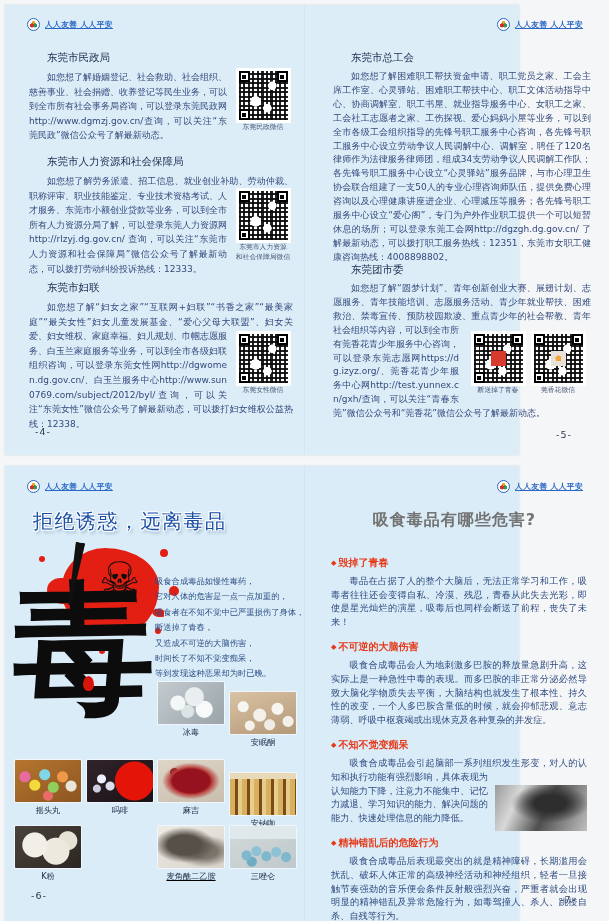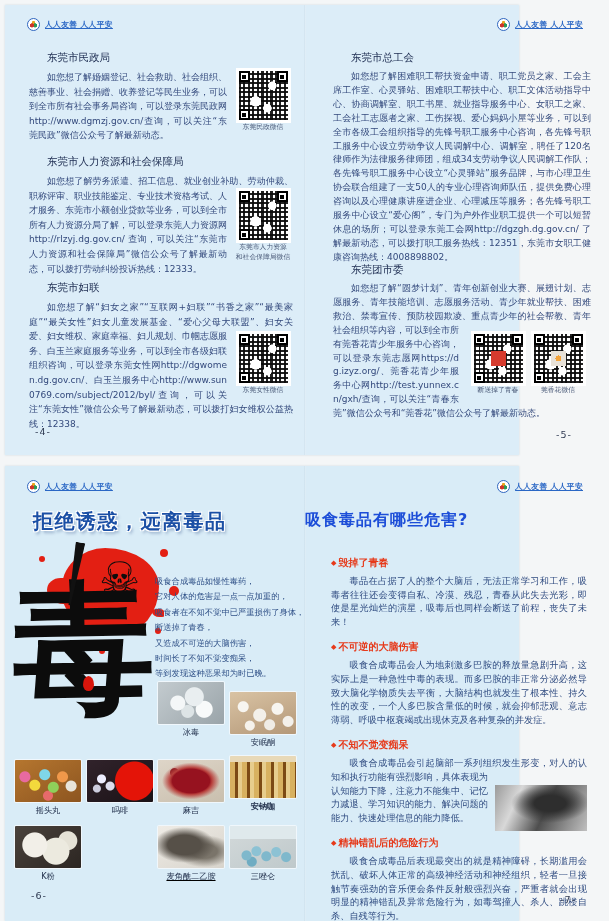--- a/index.html
+++ b/index.html
@@ -41,21 +41,21 @@
   .qr i{position:absolute;width:11px;height:11px;border:2px solid #000;background:#fff;box-sizing:border-box;}
   .qr i::after{content:"";position:absolute;inset:1.5px;background:#000;}
   .qr .tl{top:0;left:0}.qr .tr{top:0;right:0}.qr .bl{bottom:0;left:0}
   .qr.c-red::after{content:"";position:absolute;inset:17px;background:#d63b2e;}
   .qr.c-flower::after{content:"";position:absolute;inset:17px;background:
       radial-gradient(circle at 50% 50%, #f3a43c 0 3px, #e8e2d8 3px);}
   .qrcap{display:block;font-size:6.8px;line-height:1.4;color:#4a5a78;margin-top:3px;}
   .pgnum{position:absolute;font-size:9.5px;color:#2f3a52;letter-spacing:1px;}
 
   
-  .big-title{position:absolute;font-size:20px;font-weight:700;color:#1b4fa5;letter-spacing:1.5px;white-space:nowrap;
+  .big-title{position:absolute;font-size:20px;font-weight:400;color:#1b4fa5;letter-spacing:1.5px;white-space:nowrap;
              text-shadow:-1px -1px 0 #fff,1px -1px 0 #fff,-1px 1px 0 #fff,1px 1px 0 #fff,2px 3px 3px rgba(30,60,120,.35);}
   .art{position:absolute;left:8px;top:82px;width:150px;height:228px;}
   .splat{position:absolute;left:48px;top:0;width:98px;height:86px;background:#e31f13;
          border-radius:45% 55% 40% 60%/50% 45% 55% 50%;}
   .splat::before{content:"";position:absolute;left:-14px;top:30px;width:30px;height:26px;background:#e31f13;
          border-radius:50% 50% 40% 60%;box-shadow:96px 22px 0 -9px #e31f13,22px 52px 0 -10px #e31f13,62px -10px 0 -12px #e31f13;}
   .splat::after{content:"";position:absolute;width:6px;height:6px;border-radius:50%;background:#e31f13;left:-22px;top:8px;
          box-shadow:122px -6px 0 1px #e31f13,116px 72px 0 0 #e31f13,-4px 74px 0 -1px #e31f13,132px 32px 0 2px #e31f13,60px 92px 0 0 #e31f13;}
   .skull{position:absolute;left:86px;top:8px;font-size:46px;line-height:1;color:#0d0d0d;}
   .du{position:absolute;left:0px;top:30px;font-size:142px;line-height:1;font-weight:900;color:#0c0c0c;transform:rotate(-1deg);}
@@ -74,21 +74,21 @@
   .d2{background:radial-gradient(circle at 15% 40%,#e86aa0 0 5px,transparent 6px),radial-gradient(circle at 30% 60%,#f3d93c 0 5px,transparent 6px),radial-gradient(circle at 45% 35%,#7fd6e8 0 5px,transparent 6px),radial-gradient(circle at 58% 65%,#8fd05a 0 5px,transparent 6px),radial-gradient(circle at 72% 40%,#f0984a 0 5px,transparent 6px),radial-gradient(circle at 85% 62%,#e8e4da 0 5px,transparent 6px),radial-gradient(circle at 50% 85%,#e86a6a 0 4.5px,transparent 5.5px),linear-gradient(150deg,#b5762f,#8d5520);}
   .d3{background:radial-gradient(circle at 22% 45%,#eeeeff 0 4px,transparent 5px),radial-gradient(circle at 35% 62%,#ddddee 0 4px,transparent 5px),radial-gradient(circle at 15% 68%,#ccccdd 0 3.5px,transparent 4.5px),radial-gradient(circle at 72% 50%,#e41408 0 19px,transparent 20px),linear-gradient(150deg,#31232b,#1a1216);}
   .d4{background:radial-gradient(ellipse at 50% 50%,#96121f 0 40%,#b8403c 45%,transparent 62%),radial-gradient(circle at 25% 30%,#7d0e18 0 4px,transparent 5px),linear-gradient(160deg,#ded5c8,#c9bfae);}
   .d5{background:linear-gradient(#e8d9b8 0 15%,transparent 15%),repeating-linear-gradient(90deg,#d8b160 0 5px,#7c4a14 5px 8px,#e7cd8d 8px 12px);}
   .d6{background:radial-gradient(circle at 30% 45%,#f2efe8 0 12px,transparent 13px),radial-gradient(circle at 62% 60%,#eceadf 0 13px,transparent 14px),radial-gradient(circle at 80% 35%,#e5e2d6 0 9px,transparent 10px),linear-gradient(140deg,#4a423c,#2c2622);}
   .d7{background:linear-gradient(#cdbfa4 0 16%,transparent 16%),repeating-linear-gradient(90deg,#1d3038 0 9px,#f2f3f1 9px 17px,#c2ccce 17px 24px,#20343c 24px 33px);}
   .d8{background:radial-gradient(ellipse at 40% 45%,#565048 0 30%,transparent 55%),radial-gradient(ellipse at 70% 60%,#7a746a 0 20%,transparent 45%),linear-gradient(150deg,#efece6,#d8d4cc);}
   .d9{background:linear-gradient(#dfe9ec 0 30%,transparent 30%),radial-gradient(circle at 25% 70%,#7fb8cc 0 4.5px,transparent 5.5px),radial-gradient(circle at 40% 60%,#8cc2d4 0 4.5px,transparent 5.5px),radial-gradient(circle at 55% 72%,#7fb8cc 0 4.5px,transparent 5.5px),radial-gradient(circle at 70% 62%,#8cc2d4 0 4.5px,transparent 5.5px),radial-gradient(circle at 85% 74%,#7fb8cc 0 4.5px,transparent 5.5px),radial-gradient(circle at 33% 85%,#6facc2 0 4.5px,transparent 5.5px),linear-gradient(150deg,#d3d9da,#bfc9cb);}
 
   
-  .p7-title{position:absolute;left:0;top:44px;width:100%;text-align:left;font-size:16px;font-weight:bold;color:#1d4ed8;letter-spacing:1px;}
+  .p7-title{position:absolute;left:0;top:44px;width:100%;text-align:center;font-size:16px;font-weight:bold;color:#737373;letter-spacing:1px;}
   .p7wrap{position:absolute;left:26px;top:78px;width:256px;}
   .rhead{font-size:10px;font-weight:bold;color:#e6391a;margin:12px 0 4px;}
   .rhead .bdot{font-size:7px;vertical-align:1.5px;margin-right:2px;}
   .p7{font-size:9.2px;line-height:13.6px;color:#2f4b80;text-align:justify;text-indent:2em;word-break:break-all;}
   .bw{float:right;clear:right;width:92px;height:46px;margin:2px 0 2px 7px;
       background:radial-gradient(ellipse at 60% 40%,#2e2e2e 0 20%,transparent 50%),
                  linear-gradient(115deg,#9a9a9a,#d8d8d8 25%,#4e4e4e 55%,#8f8f8f 80%,#c0c0c0);}
 </style>
 </head>
 <body>
@@ -237,21 +237,21 @@
         <div class="dlabel">摇头丸</div>
       </div>
       <div class="ditem" style="left:82px;top:294px;">
         <div class="dimg d3"></div>
         <div class="dlabel">吗啡</div>
       </div>
       <div class="ditem" style="left:153px;top:294px;">
         <div class="dimg d4"></div>
         <div class="dlabel">麻吉</div>
       </div>
-      <div class="ditem" style="left:225px;top:290px;font-weight:bold;">
+      <div class="ditem" style="left:225px;top:307px;">
         <div class="dimg d5"></div>
         <div class="dlabel">安钠咖</div>
       </div>
 
       <div class="ditem" style="left:10px;top:360px;">
         <div class="dimg d6"></div>
         <div class="dlabel">K粉</div>
       </div>
       <div class="ditem" style="left:153px;top:360px;text-decoration:underline;">
         <div class="dimg d8"></div>

